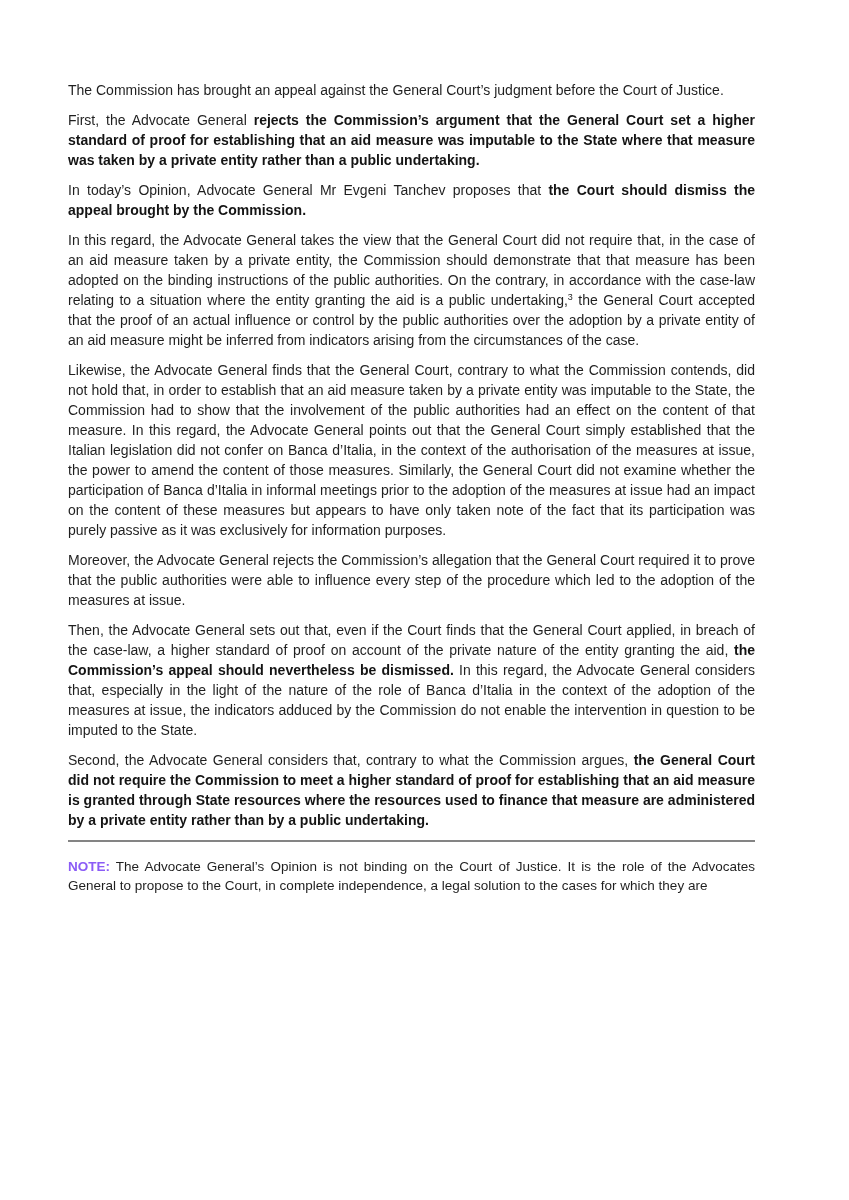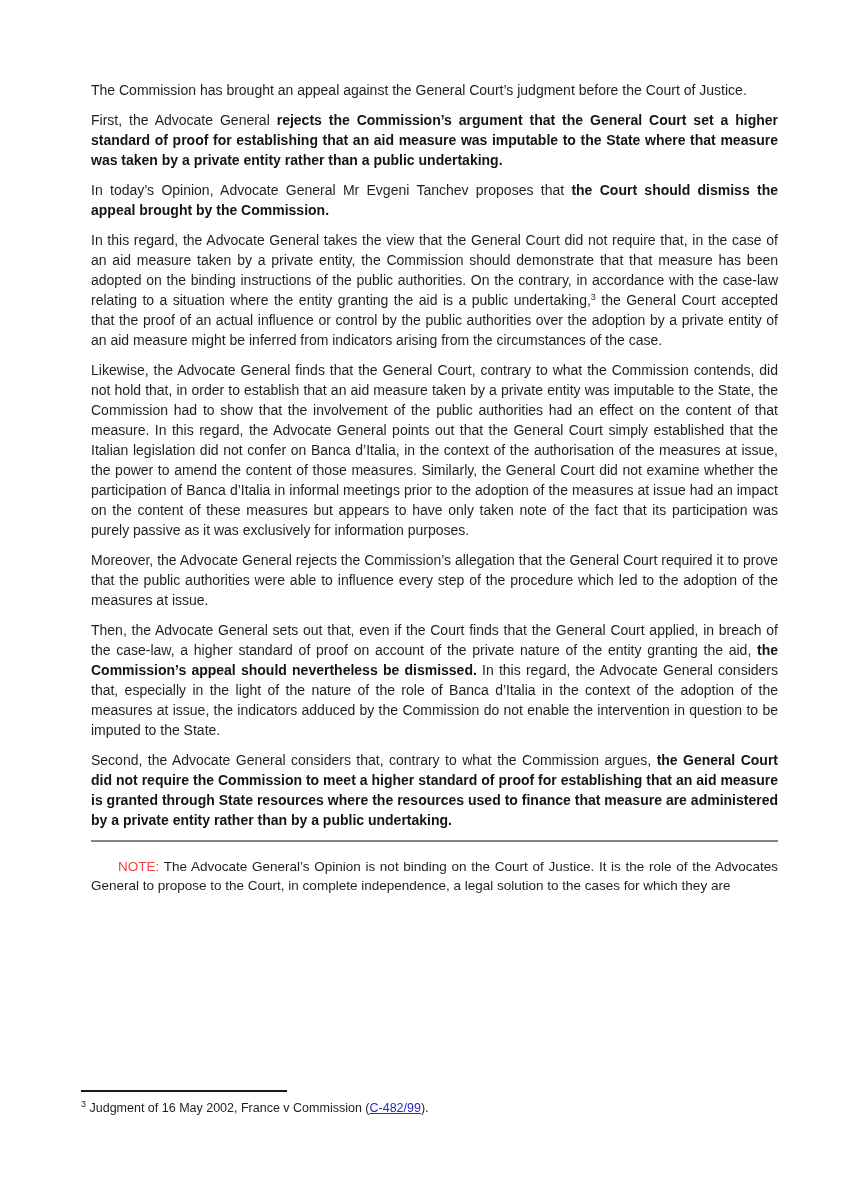--- a/index.html
+++ b/index.html
@@ -6,21 +6,21 @@
   .page {
     position: relative;
     width: 849px;
     height: 1200px;
     background: #ffffff;
     overflow: hidden;
     font-family: "Liberation Sans", "DejaVu Sans", sans-serif;
   }
   .content {
     position: absolute;
-    left: 91px;
+    left: 68px;
     top: 80px;
     width: 687px;
   }
   .content p.body-p {
     margin: 0 0 10px 0;
     font-size: 14px;
     line-height: 20px;
     text-align: justify;
     color: #1f1f1f;
   }
@@ -37,21 +37,21 @@
     background: #848484;
     margin: 7px 0 15px 0;
   }
   .note-p {
     margin: 0;
     font-size: 13.5px;
     line-height: 19px;
     text-align: justify;
     color: #1f1f1f;
   }
-  .note-p strong { font-weight: normal; color: #ef4444; margin-left: 27px; }
+  .note-p strong { font-weight: bold; color: #8b5cf6; }
   .footnote {
     position: absolute;
     left: 81px;
     top: 1090px;
     width: 687px;
   }
   .fn-rule {
     width: 206px;
     height: 2px;
     background: #1a1a1a;
@@ -94,18 +94,14 @@
     <p class="body-p"><span>Second, the Advocate General considers that, contrary to what the Commission argues, </span><strong>the General Court did not require the Commission to meet a higher standard of proof for establishing that an aid measure is granted through State resources where the resources used to finance that measure are administered by a private entity rather than by a public undertaking.</strong></p>
 
 
 
     <div class="note-rule"></div>
 
     <p class="note-p"><strong>NOTE:</strong><span> The Advocate General’s Opinion is not binding on the Court of Justice. It is the role of the Advocates General to propose to the Court, in complete independence, a legal solution to the cases for which they are</span></p>
 
   </div>
 
-  <div class="footnote">
-    <div class="fn-rule"></div>
-    <p class="fn-p"><sup class="sup-ref">3</sup><span> Judgment of 16 May 2002, France v Commission (</span><a class="case-link">C-482/99</a><span>).</span></p>
-  </div>
 
 </div>
 
 </body></html>

